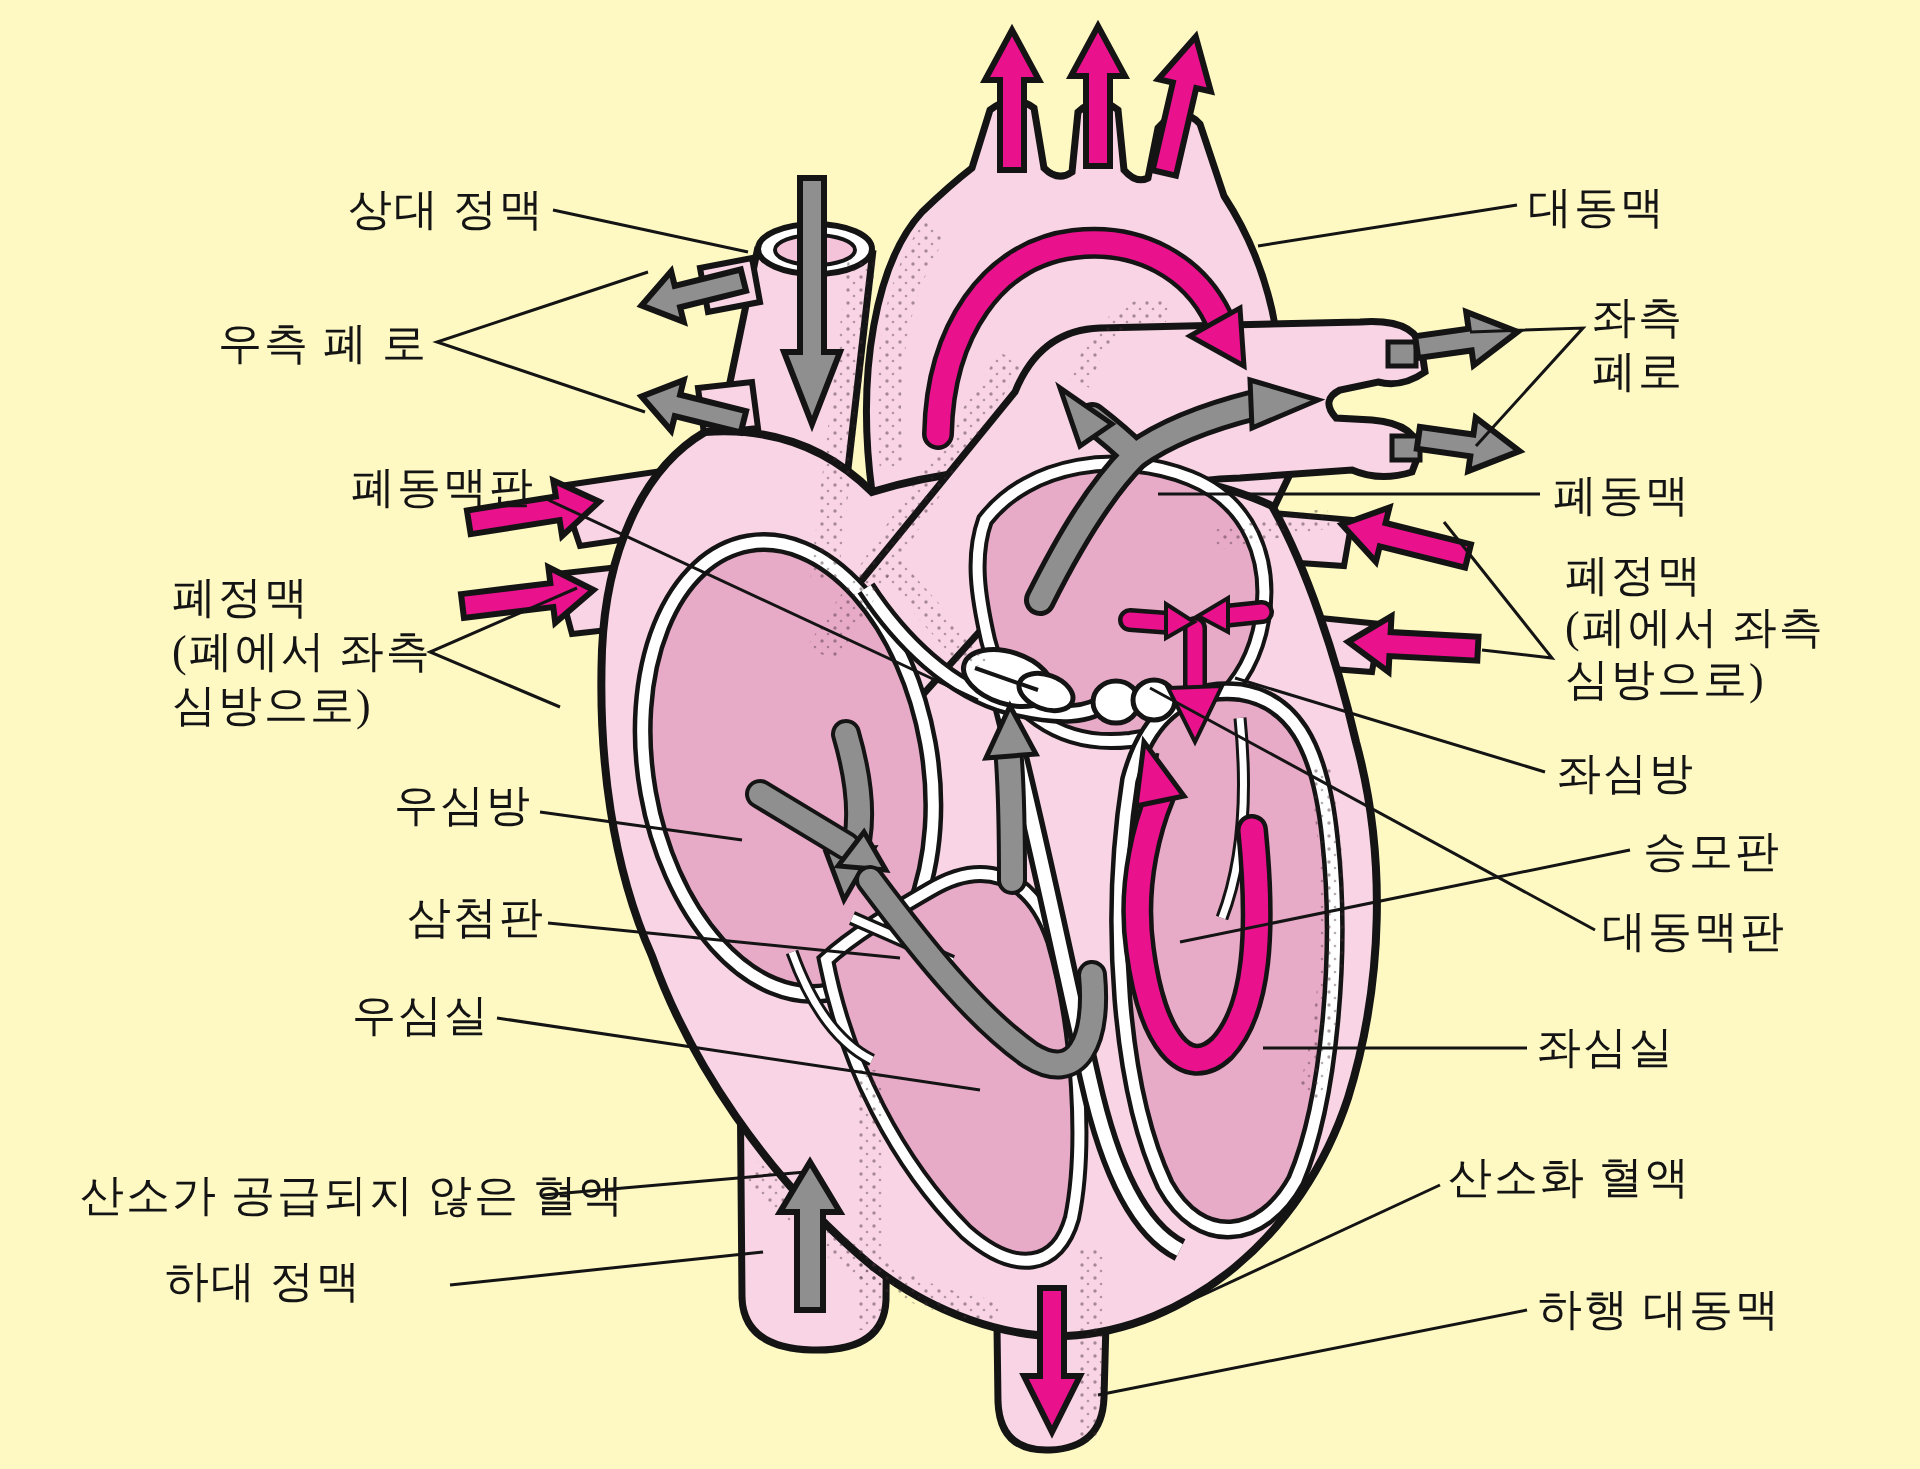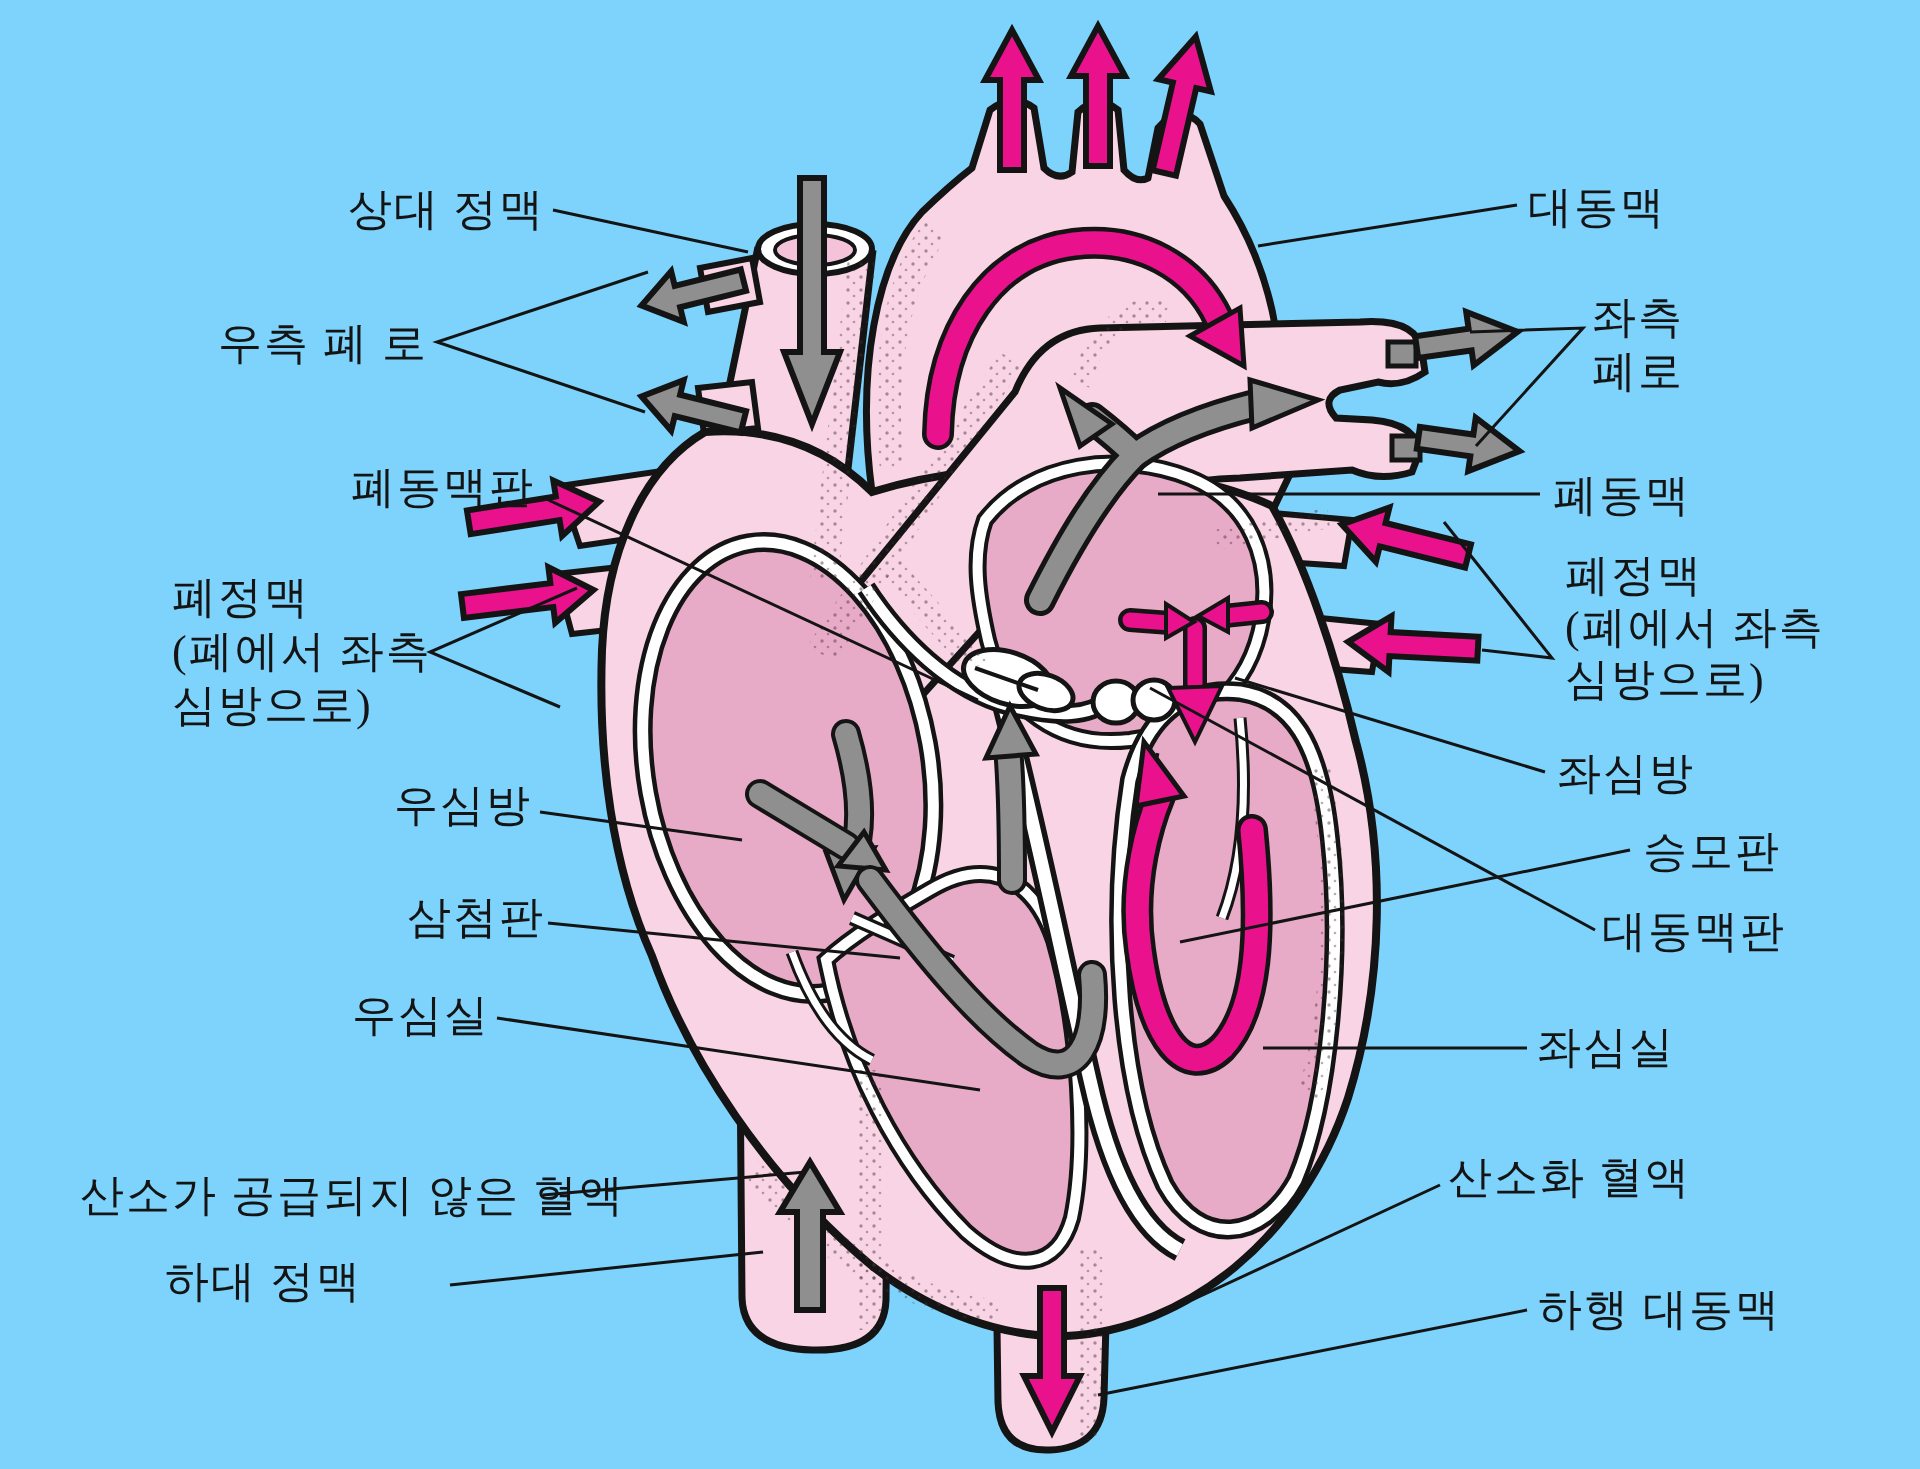--- a/index.html
+++ b/index.html
@@ -1,16 +1,16 @@
 <!DOCTYPE html>
 <html><head>
 <meta charset="utf-8">
 <style>
   html,body{margin:0;padding:0;background:#ffffff;}
-  .stage{position:relative;width:1920px;height:1469px;background:#7dd3fc;overflow:hidden;}
+  .stage{position:relative;width:1920px;height:1469px;background:#fef9c3;overflow:hidden;}
   svg{display:block;}
   .lbl{
     font-family:"Liberation Serif","DejaVu Serif",serif;
     font-size:44px;
     letter-spacing:2px;
     fill:#141414;
   }
   .leader{stroke:#141414;stroke-width:3;fill:none;}
 </style>
 </head>

